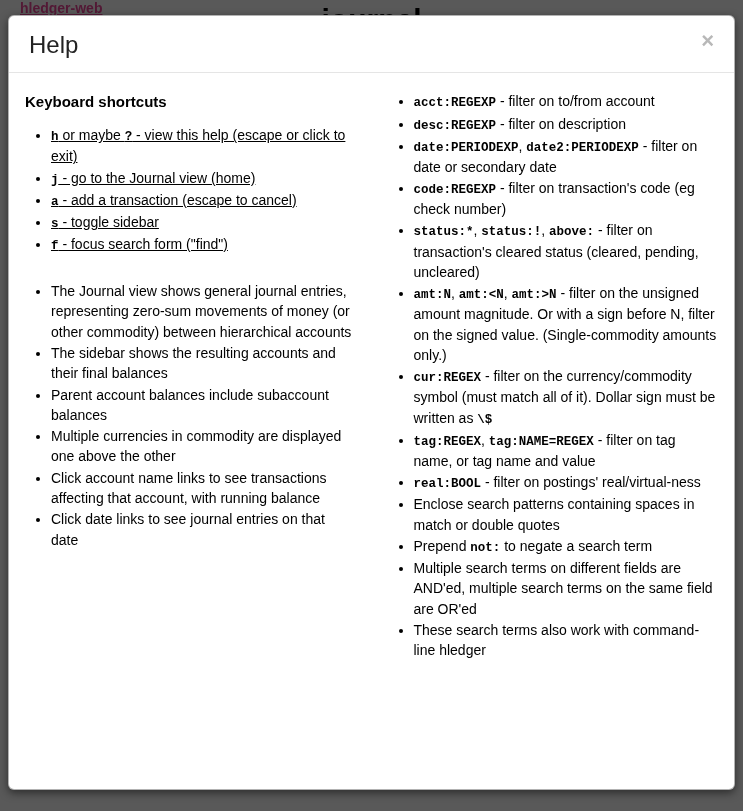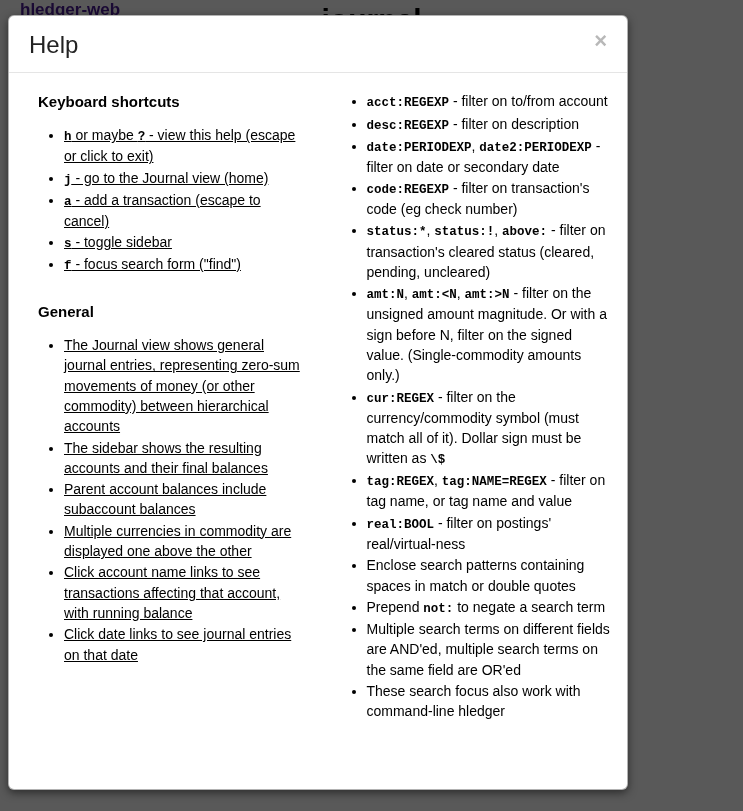--- a/index.html
+++ b/index.html
@@ -22,23 +22,23 @@
   }
   .page-topbar {
     position: relative;
     width: 100%;
     height: 60px;
   }
   .brand-link {
     position: absolute;
     left: 20px;
     top: 0px;
-    font-size: 17px;
+    font-size: 14px;
     font-weight: bold;
-    color: #4c1d95;
+    color: #ec4899;
     text-decoration: underline;
     cursor: pointer;
   }
   .page-heading {
     margin: 0 auto;
     padding-top: 3px;
     text-align: center;
     font-size: 30px;
     font-weight: bold;
     color: #000;
@@ -50,21 +50,21 @@
     inset: 0;
     background: rgba(0,0,0,0.65);
     z-index: 10;
   }
 
   
   .modal {
     position: absolute;
     left: 8px;
     top: 15px;
-    width: 620px;
+    width: 727px;
     height: 775px;
     background: #ffffff;
     border: 1px solid rgba(0,0,0,0.3);
     border-radius: 6px;
     box-shadow: 0 3px 9px rgba(0,0,0,0.5);
     z-index: 20;
     overflow: hidden;
   }
   .modal-header {
     position: relative;
@@ -88,21 +88,21 @@
     font-weight: bold;
     color: #b8b8b8;
     cursor: pointer;
     line-height: 1;
     padding: 2px 4px;
   }
 
   .modal-body {
     display: flex;
     gap: 32px;
-    padding: 18px 16px 20px 29px;
+    padding: 18px 16px 20px 16px;
     font-size: 14px;
     color: #000;
     line-height: 1.45;
   }
   .col { flex: 1 1 0; min-width: 0; }
 
   .section-heading {
     margin: 0 0 12px 0;
     font-size: 15px;
     font-weight: bold;
@@ -145,21 +145,20 @@
   <div class="modal-body">
     <div class="col">
         <h3 class="section-heading">Keyboard shortcuts</h3>
         <ul class="bullet-list">
           <li><code>h</code> or maybe <code>?</code> - view this help (escape or click to exit)</li>
           <li><code>j</code> - go to the Journal view (home)</li>
           <li><code>a</code> - add a transaction (escape to cancel)</li>
           <li><code>s</code> - toggle sidebar</li>
           <li><code>f</code> - focus search form ("find")</li>
         </ul>
-        <h3 class="section-heading">General</h3>
         <ul class="bullet-list">
           <li>The Journal view shows general journal entries, representing zero-sum movements of money (or other commodity) between hierarchical accounts</li>
           <li>The sidebar shows the resulting accounts and their final balances</li>
           <li>Parent account balances include subaccount balances</li>
           <li>Multiple currencies in commodity are displayed one above the other</li>
           <li>Click account name links to see transactions affecting that account, with running balance</li>
           <li>Click date links to see journal entries on that date</li>
         </ul>
       </div>
     <div class="col">
@@ -169,17 +168,17 @@
           <li><code>date:PERIODEXP</code>, <code>date2:PERIODEXP</code> - filter on date or secondary date</li>
           <li><code>code:REGEXP</code> - filter on transaction's code (eg check number)</li>
           <li><code>status:*</code>, <code>status:!</code>, <code>above:</code> - filter on transaction's cleared status (cleared, pending, uncleared)</li>
           <li><code>amt:N</code>, <code>amt:&lt;N</code>, <code>amt:&gt;N</code> - filter on the unsigned amount magnitude. Or with a sign before N, filter on the signed value. (Single-commodity amounts only.)</li>
           <li><code>cur:REGEX</code> - filter on the currency/commodity symbol (must match all of it). Dollar sign must be written as <code>\$</code></li>
           <li><code>tag:REGEX</code>, <code>tag:NAME=REGEX</code> - filter on tag name, or tag name and value</li>
           <li><code>real:BOOL</code> - filter on postings' real/virtual-ness</li>
           <li>Enclose search patterns containing spaces in match or double quotes</li>
           <li>Prepend <code>not:</code> to negate a search term</li>
           <li>Multiple search terms on different fields are AND'ed, multiple search terms on the same field are OR'ed</li>
-          <li>These search focus also work with command-line hledger</li>
+          <li>These search terms also work with command-line hledger</li>
         </ul>
       </div>
   </div>
 </div>
 
 </body></html>

